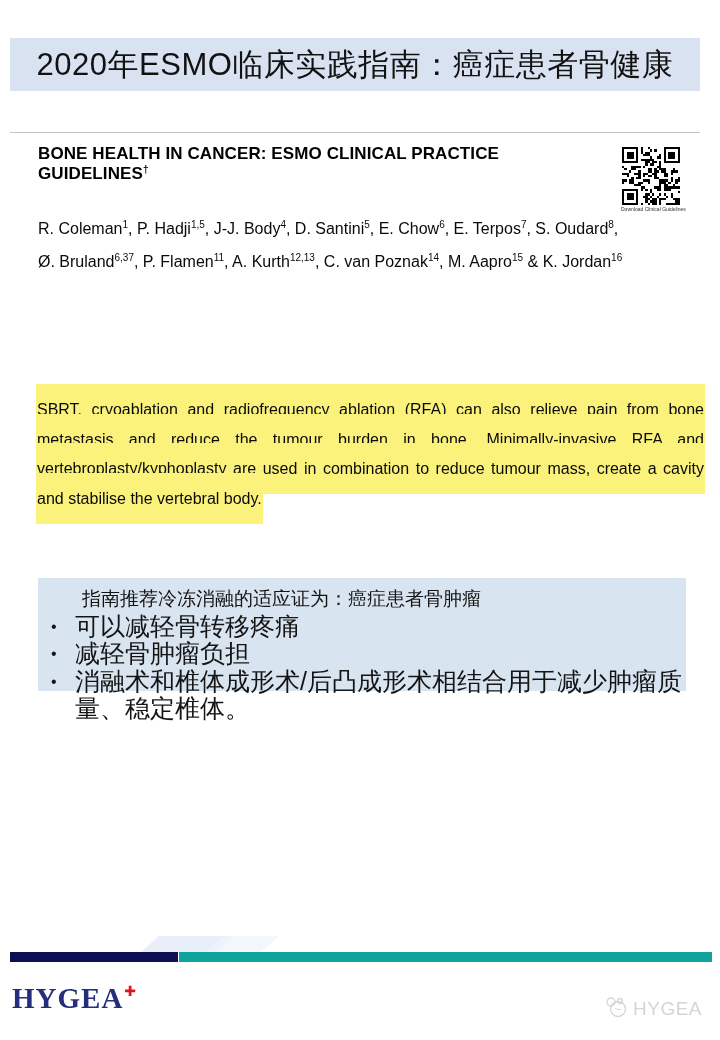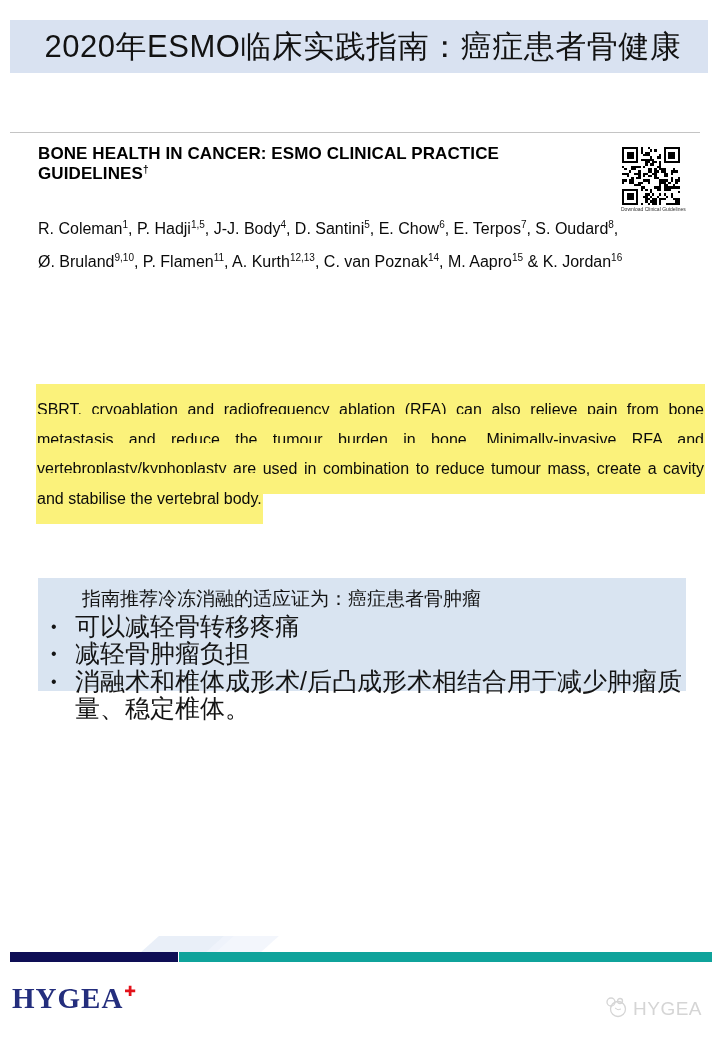--- a/index.html
+++ b/index.html
@@ -2,23 +2,22 @@
 <html style="--header_bg: #d9e2f1; --highlight_bg: #fbf27b; --box_bg: #d9e4f1; --bar_navy: #0e0e55; --bar_teal: #0fa39b; --logo_navy: #242e7d; --cross_red: #e3121a; --watermark_gray: #d5d5d5; --rule_gray: #c4c4c4;"><head>
 <meta charset="utf-8">
 <style>
   html,body{margin:0;padding:0;background:#fff;}
   .page{
     position:relative;width:720px;height:1040px;background:#fff;overflow:hidden;
     font-family:"Liberation Sans",sans-serif;color:#111;
   }
   
   .header-bar{
-    position:absolute;left:10px;top:20px;width:690px;height:53px;
+    position:absolute;left:10px;top:38px;width:690px;height:53px;
     background:var(--header_bg);
-    padding-left:8px;
   }
   .header-title{
     width:100%;height:53px;line-height:53px;text-align:center;
     font-size:31px;font-weight:500;color:#121212;letter-spacing:0.5px;
     font-family:"Liberation Sans",sans-serif;
   }
   
   .rule{
     position:absolute;left:10px;top:132px;width:690px;height:1px;
     background:var(--rule_gray);
@@ -297,21 +296,21 @@
           <rect x="20" y="2" width="3" height="3"></rect>
           <rect x="0" y="18" width="7" height="7"></rect>
           <rect x="1" y="19" width="5" height="5" fill="#fff"></rect>
           <rect x="2" y="20" width="3" height="3"></rect>
         </svg></div>
     <div class="qr-caption">Download Clinical Guidelines</div>
   </div>
 
   <div class="authors">
       <div>R. Coleman<sup>1</sup>, P. Hadji<sup>1,5</sup>, J-J. Body<sup>4</sup>, D. Santini<sup>5</sup>, E. Chow<sup>6</sup>, E. Terpos<sup>7</sup>, S. Oudard<sup>8</sup>,</div>
-      <div>Ø. Bruland<sup>9,10</sup>, P. Flamen<sup>11</sup>, A. Kurth<sup>12,13</sup>, C. van Poznak<sup>14</sup>, M. Aapro<sup>15</sup> &amp; K. Jordan<sup>16</sup></div>
+      <div>Ø. Bruland<sup>6,37</sup>, P. Flamen<sup>11</sup>, A. Kurth<sup>12,13</sup>, C. van Poznak<sup>14</sup>, M. Aapro<sup>15</sup> &amp; K. Jordan<sup>16</sup></div>
     </div>
 
   <div class="highlight-para">
     <span class="hl">SBRT, cryoablation and radiofrequency ablation (RFA) can also relieve pain from bone metastasis and reduce the tumour burden in bone. Minimally-invasive RFA and vertebroplasty/kyphoplasty are used in combination to reduce tumour mass, create a cavity and stabilise the vertebral body.</span>
   </div>
 
   <div class="summary-box">
     <div class="summary-intro">指南推荐冷冻消融的适应证为：癌症患者骨肿瘤</div>
     <ul class="summary-bullets">
         <li>可以减轻骨转移疼痛</li>

